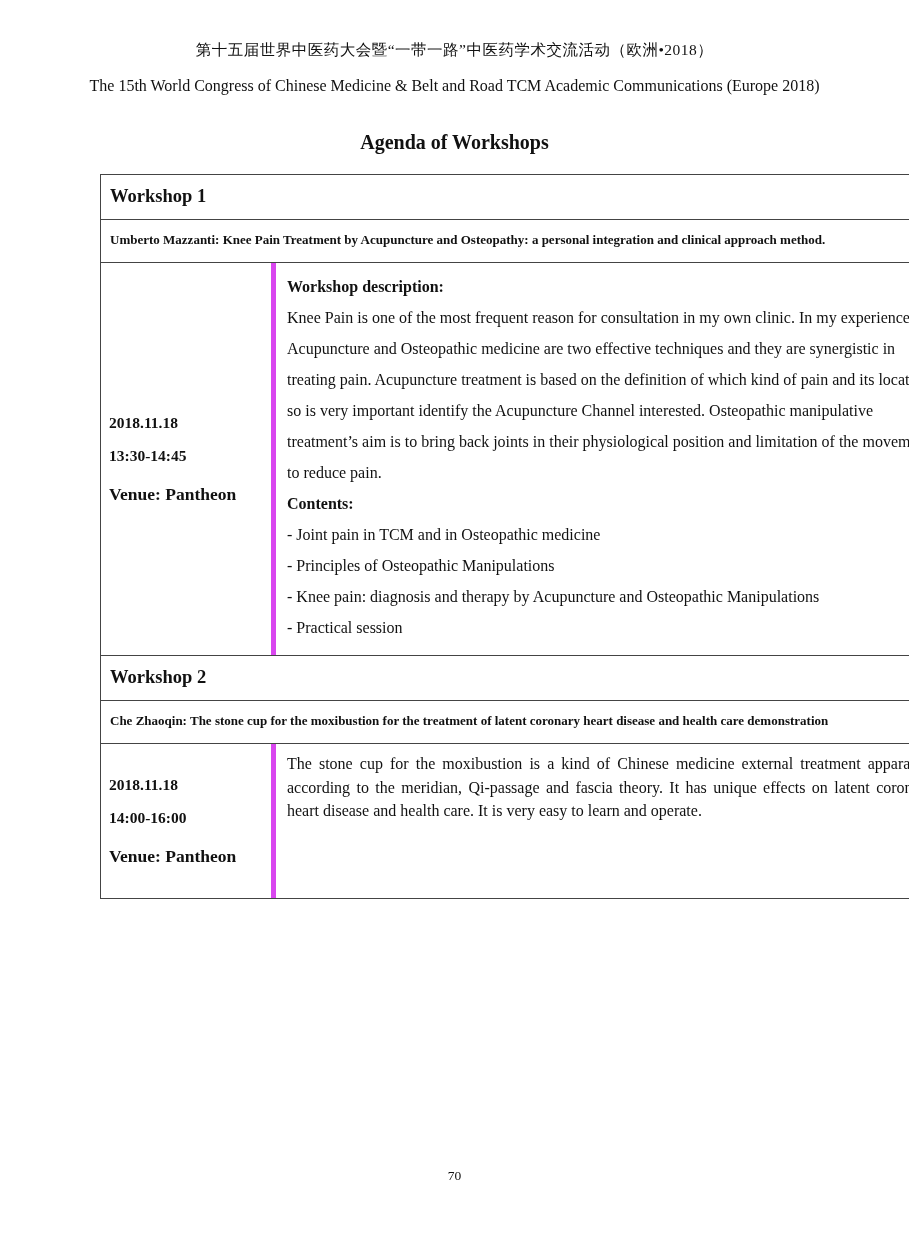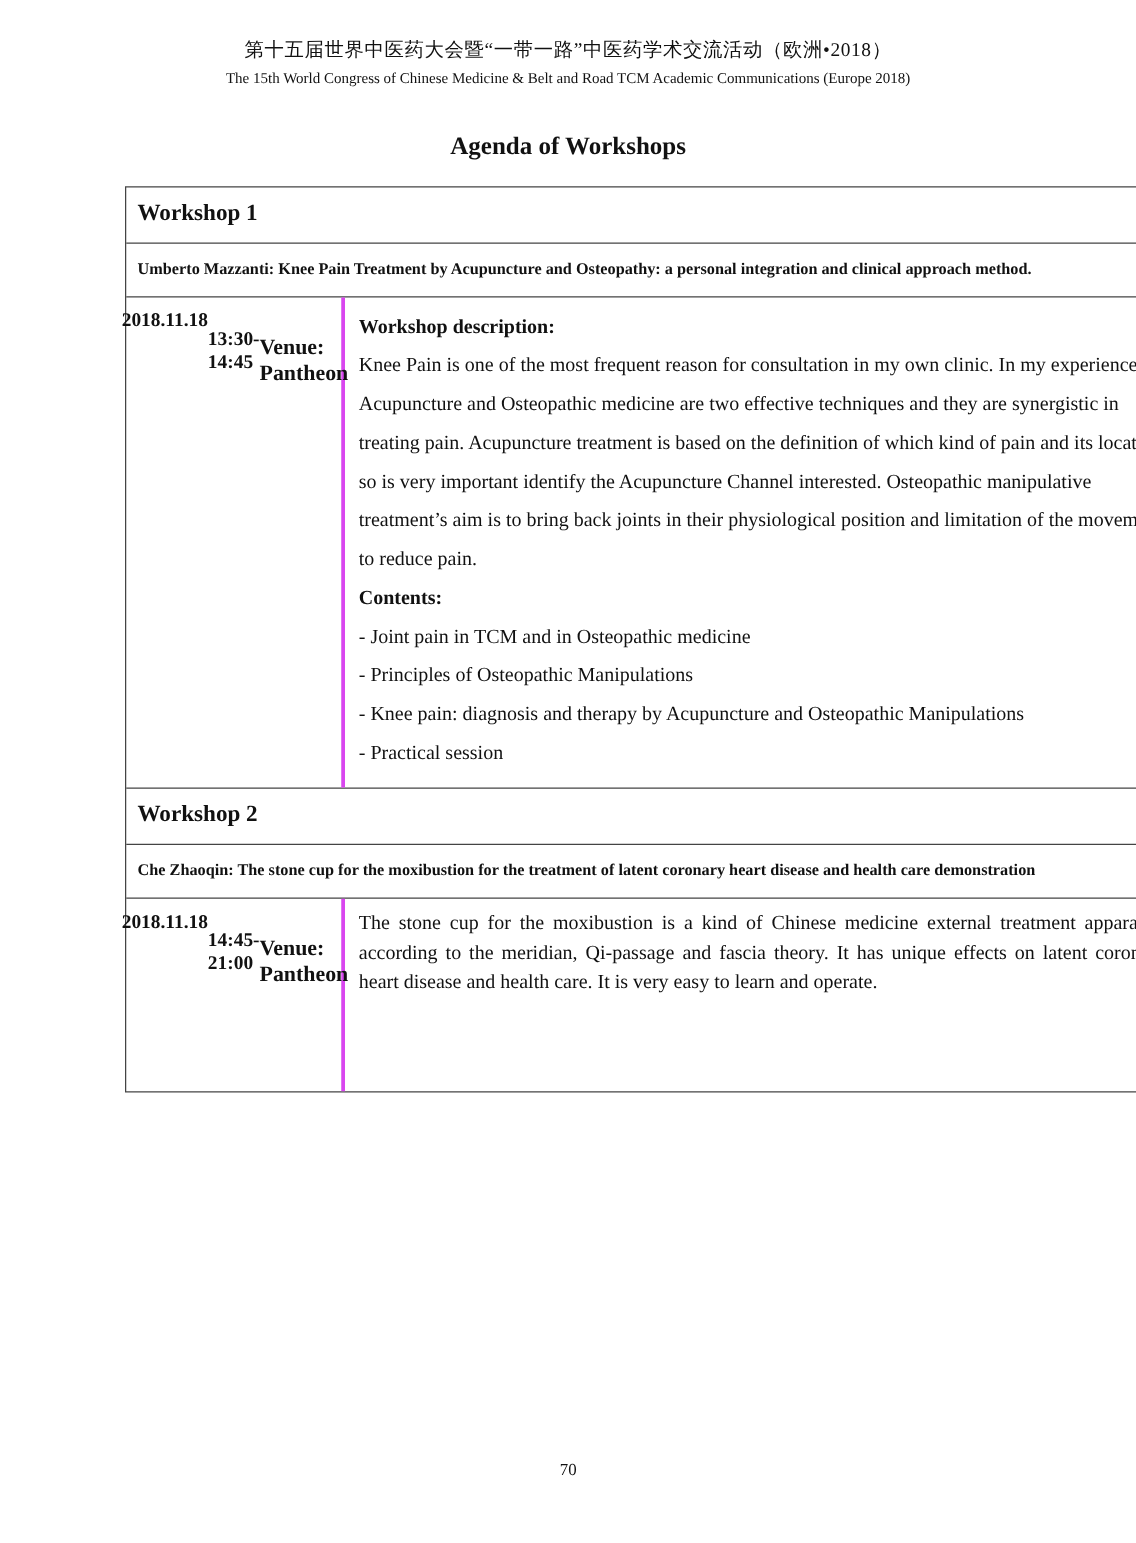--- a/index.html
+++ b/index.html
@@ -5,26 +5,26 @@
   * { margin: 0; padding: 0; box-sizing: border-box; }
   html, body { background: #ffffff; }
   body {
     width: 909px;
     height: 1234px;
     position: relative;
     font-family: "Liberation Serif", serif;
     color: #111111;
     overflow: hidden;
   }
-  .page { padding-top: 30px; font-family: Liberation Serif, serif; }
+  .page { padding-top: 40px; font-family: Liberation Serif, serif; }
 
   
   .doc-header { text-align: center; }
   .doc-header .zh { font-size: 15.5px; letter-spacing: 0.5px; }
-  .doc-header .en { font-size: 12px; margin-top: 4px; }
+  .doc-header .en { font-size: 16px; margin-top: 16px; }
 
   
   .doc-title {
     text-align: center;
     font-weight: bold;
     font-size: 20px;
     margin-top: 36px;
     line-height: 1.15;
   }
 
@@ -45,23 +45,24 @@
   .speaker {
     font-size: 13px;
     font-weight: bold;
     line-height: 1.55;
     padding: 10px 10px 12px 9px;
     text-align: justify;
   }
 
   .detail { display: grid; grid-template-columns: 175px 1fr; }
   .detail .left {
-    border-right: 3px solid #d946ef;
+    border-right: 5px solid #d946ef;
     padding: 10px 6px 10px 8px;
     display: flex;
+    flex-direction: column;
     justify-content: center;
   }
   .detail .left .date,
   .detail .left .time {
     font-size: 15.5px;
     font-weight: bold;
   }
   .detail .left .time { margin-top: 15px; }
   .detail .left .venue {
     font-size: 17.5px;
@@ -129,21 +130,21 @@
       </div>
     </div>
 
     <div class="row ws-label">Workshop 2</div>
 
     <div class="row speaker">Che Zhaoqin: The stone cup for the moxibustion for the treatment of latent coronary heart disease and health care demonstration</div>
 
     <div class="row detail detail-2">
       <div class="left">
         <div class="date">2018.11.18</div>
-        <div class="time">14:45-21:00</div>
+        <div class="time">14:00-16:00</div>
         <div class="venue">Venue: Pantheon</div>
       </div>
       <div class="right">
         <div class="para">The stone cup for the moxibustion is a kind of Chinese medicine external treatment apparatus, according to the meridian, Qi-passage and fascia theory. It has unique effects on latent coronary heart disease and health care. It is very easy to learn and operate.</div>
       </div>
     </div>
 
   </div>
 
   <footer class="page-footer">

